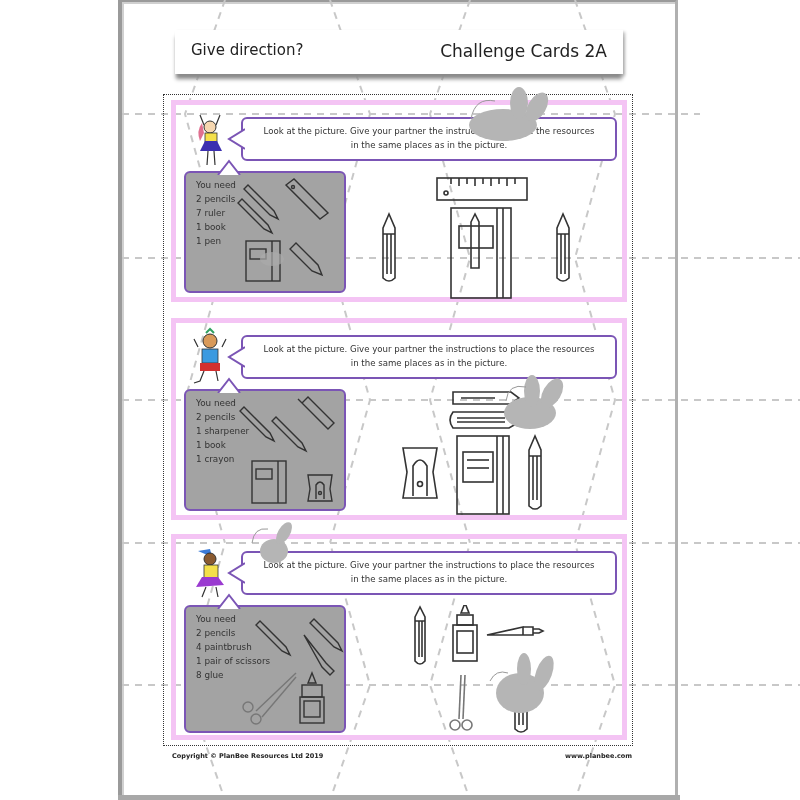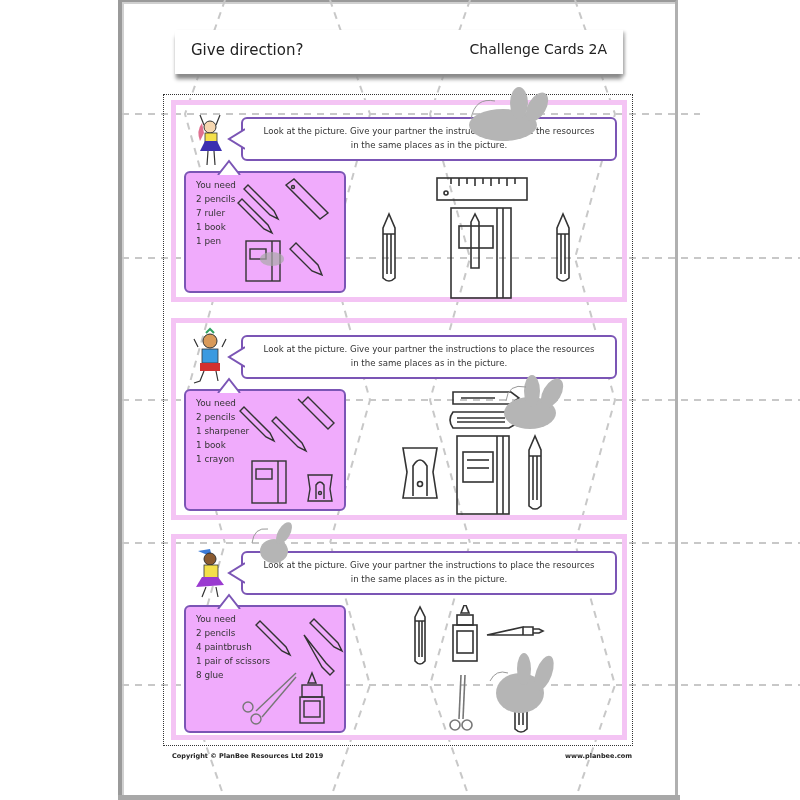--- a/index.html
+++ b/index.html
@@ -4,26 +4,26 @@
 <style>
   html, body { margin:0; padding:0; }
   body { width:800px; height:800px; background:#ffffff; position:relative; overflow:hidden; font-family:"DejaVu Sans", sans-serif; }
   .page { position:absolute; left:118px; top:-2px; width:560px; height:800px; background:#fff;
           border-left:4px solid #9a9a9a; border-top:4px solid #9a9a9a; border-right:3px solid #b0b0b0;
           box-shadow: inset 2px 2px 0 #d0d0d0; box-sizing:border-box; }
   .bg-grid { position:absolute; left:0; top:0; width:800px; height:800px; pointer-events:none; }
   .title-box { position:absolute; left:175px; top:30px; width:448px; height:44px; background:#fff;
                box-shadow: 0 6px 4px -1px #8a8a8a, 2px 2px 3px #bbb; }
   .title-left { position:absolute; left:16px; top:11px; font-size:15px; color:#222; }
-  .title-right { position:absolute; right:16px; top:11px; font-size:14px; color:#222; }
+  .title-right { position:absolute; right:16px; top:11px; font-size:17px; color:#222; }
   .dotted { position:absolute; left:163px; top:94px; width:470px; height:652px; border:1px dotted #333; box-sizing:border-box; }
   .card { position:absolute; left:171px; width:456px; border:5px solid #f4c4f4; box-sizing:border-box; background:transparent; }
   .bubble { position:absolute; left:65px; width:376px; height:44px; border:2px solid #7b55b5; border-radius:6px; background:#fff; box-sizing:border-box; }
   .bubble-text { position:absolute; left:8px; right:8px; top:5px; font-size:8.6px; line-height:14px; color:#333; text-align:center; }
-  .need { position:absolute; left:8px; width:162px; height:122px; border:2px solid #7b55b5; border-radius:6px; background:#f0abfc; box-sizing:border-box; }
+  .need { position:absolute; left:8px; width:162px; height:122px; border:2px solid #7b55b5; border-radius:6px; background:#a3a3a3; box-sizing:border-box; }
   .need-tail { position:absolute; left:30px; top:-14px; }
   .need-text { position:absolute; left:10px; top:5px; font-size:8.8px; line-height:14px; color:#333; }
   .need-text div { white-space:nowrap; }
   .char { position:absolute; left:12px; width:46px; height:60px; }
   .icons { position:absolute; }
   .footer-left { position:absolute; left:172px; top:752px; font-size:6.5px; font-weight:bold; color:#222; }
   .footer-right { position:absolute; left:565px; top:752px; font-size:6.5px; font-weight:bold; color:#222;text-align:center; }
   .bottom-shadow { position:absolute; left:118px; top:795px; width:562px; height:5px; background:#a8a8a8; }
 </style>
 </head>

